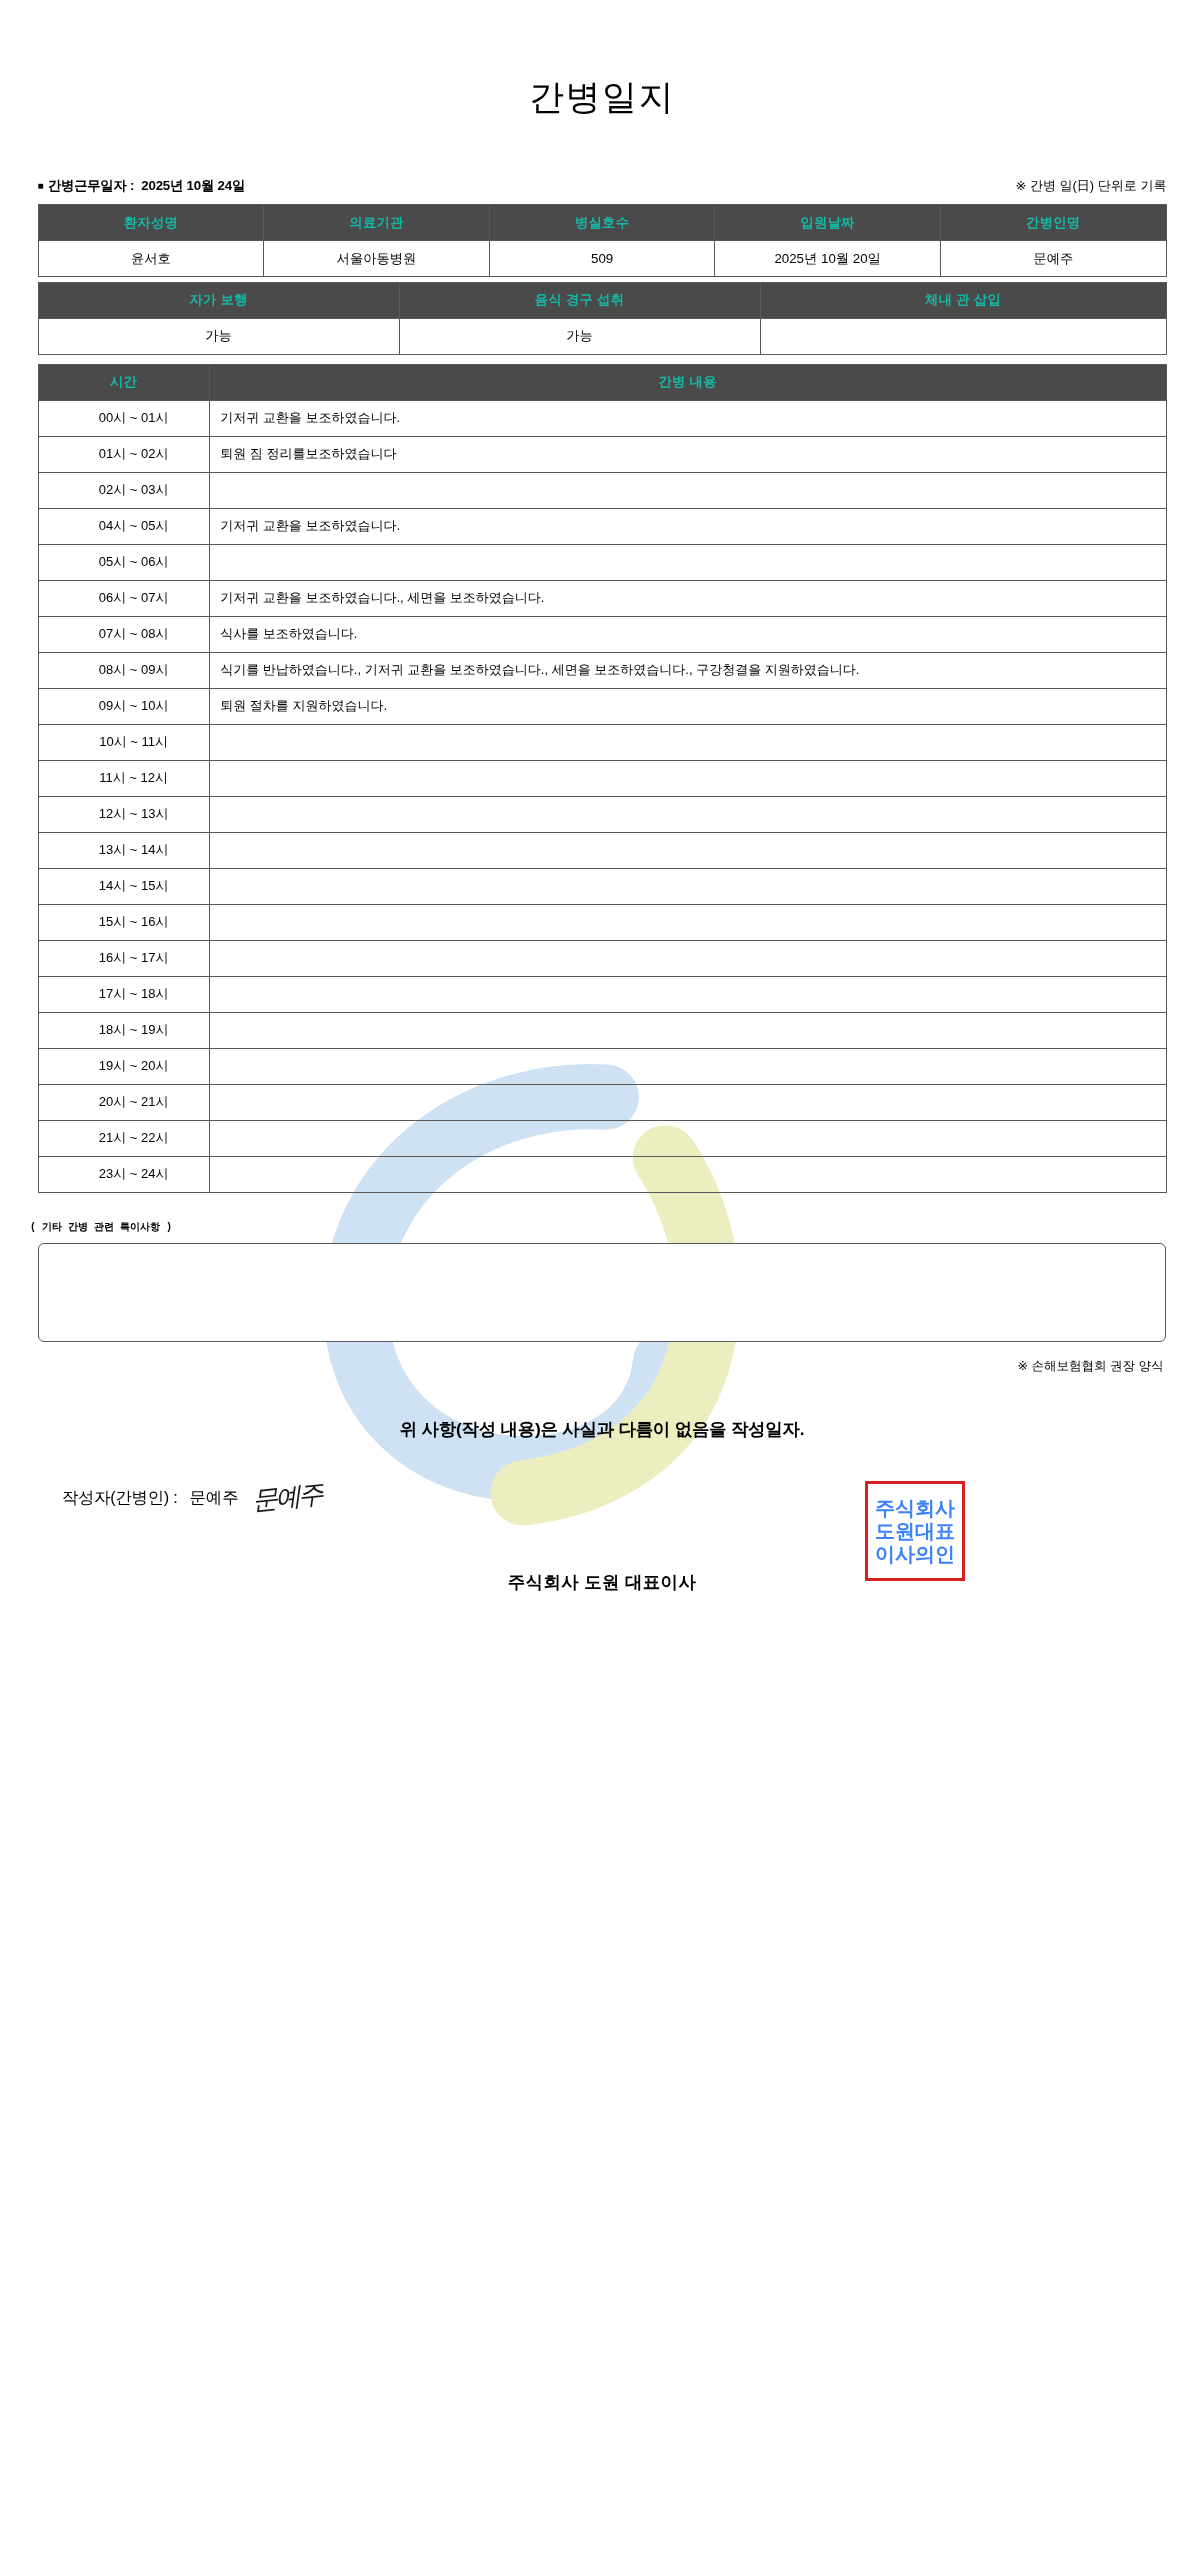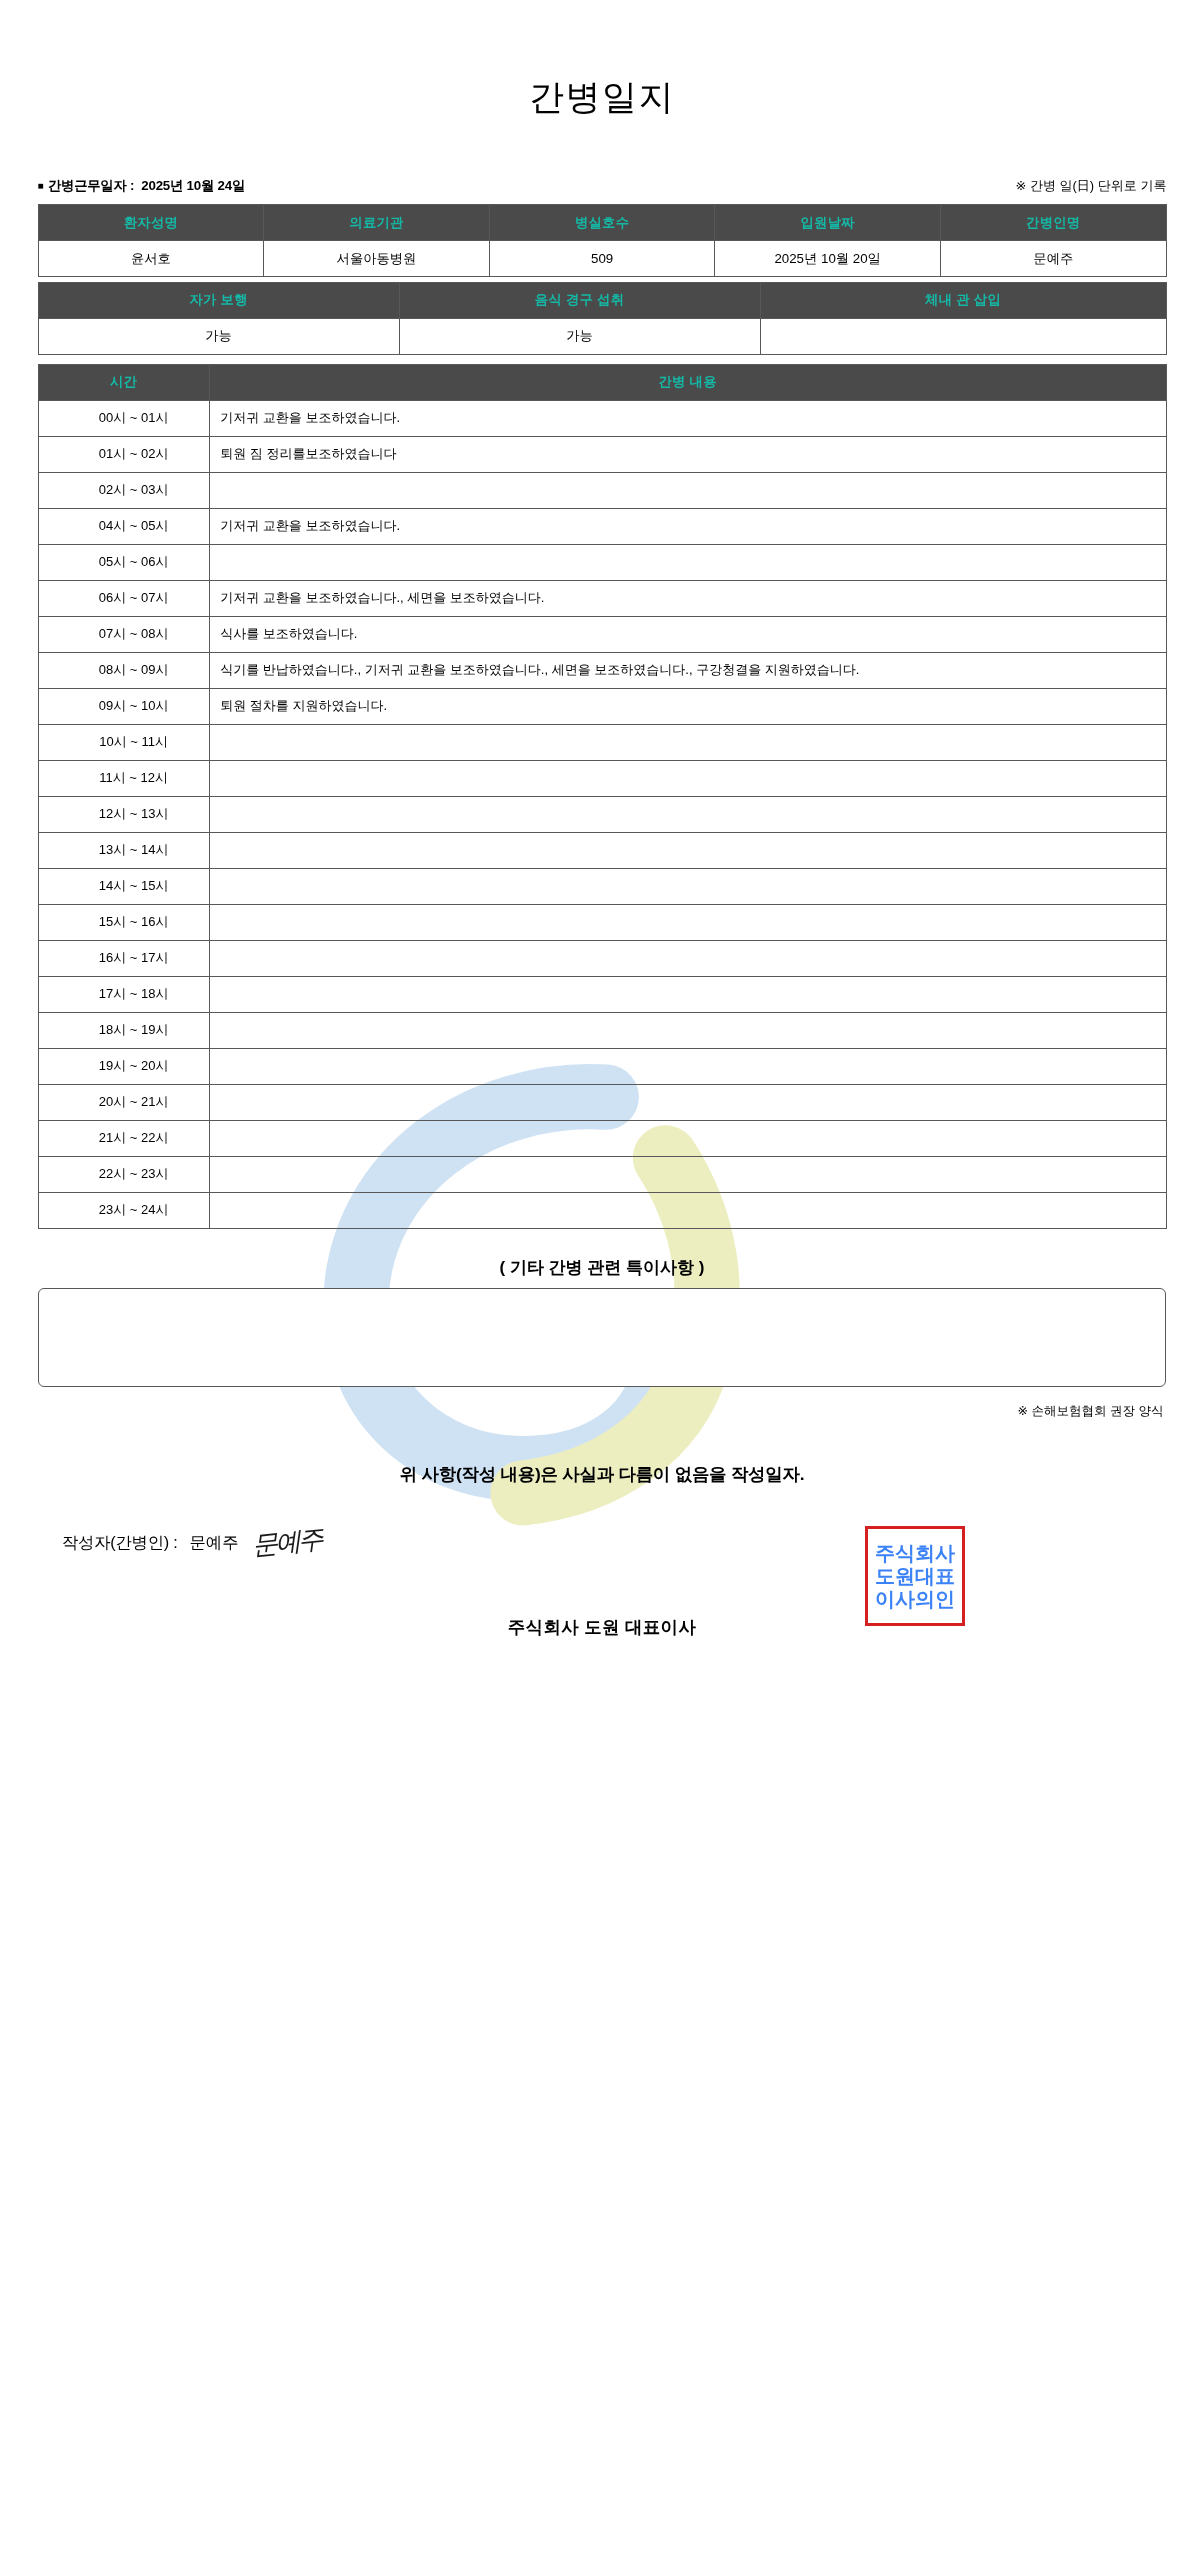--- a/index.html
+++ b/index.html
@@ -94,24 +94,24 @@
   }
   .t-hours td.c-note {
     text-align: left;
     padding: 4.5px 10.6px;
     font-size: 13px;
     line-height: 1.55;
     height: 36px;
   }
 
   .etc-title {
-    text-align: center;
-    font-weight: bold;
-    font-size: 17px;
+    font-weight: bold;
+    font-size: 10px;
     margin: 27px 0 9px 0;
+    font-family: Liberation Mono, monospace;
   }
   .etc-box {
     margin: 0 7.6px;
     height: 99px;
     border: 0.8px solid #585858;
     border-radius: 6px;
     background: #ffffff;
   }
   .note-right {
     text-align: right;
@@ -333,24 +333,20 @@
           </tr>
           <tr>
             <td class="c-time">20시 ~ 21시</td>
             <td class="c-note"></td>
           </tr>
           <tr>
             <td class="c-time">21시 ~ 22시</td>
             <td class="c-note"></td>
           </tr>
           <tr>
-            <td class="c-time">22시 ~ 23시</td>
-            <td class="c-note"></td>
-          </tr>
-          <tr>
             <td class="c-time">23시 ~ 24시</td>
             <td class="c-note"></td>
           </tr>
         </tbody>
     </table>
 
     <div class="etc-title">( 기타 간병 관련 특이사항 )</div>
     <div class="etc-box"></div>
     <div class="note-right">※ 손해보험협회 권장 양식</div>
 

